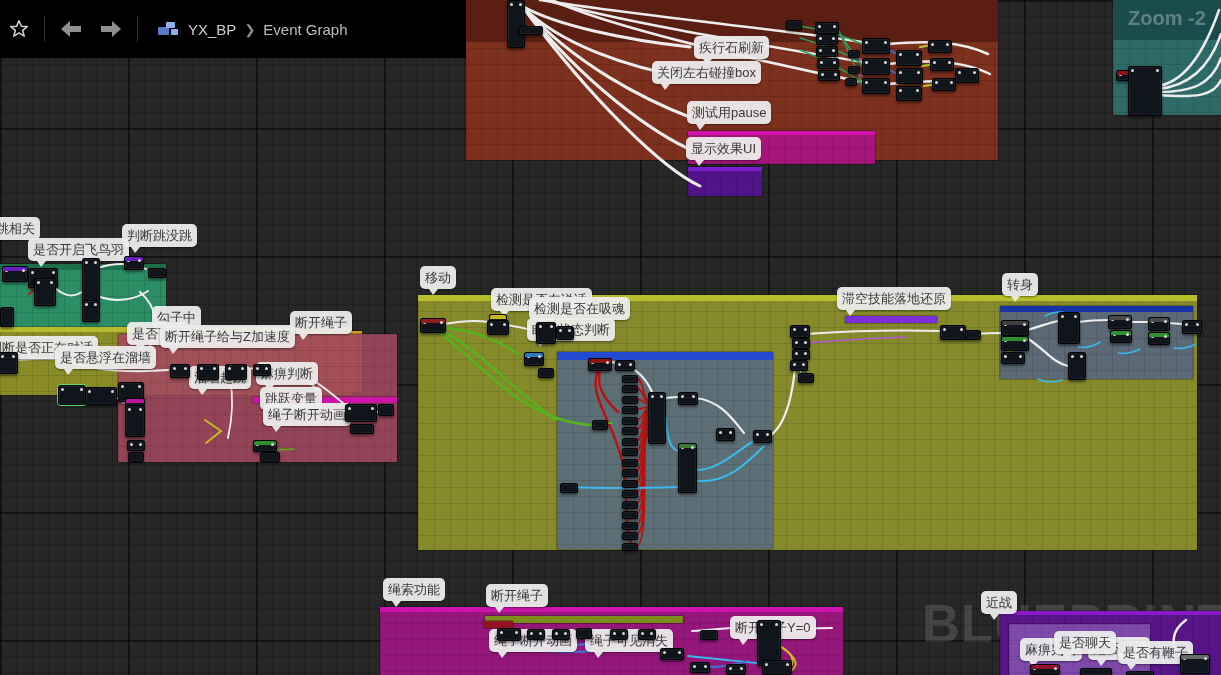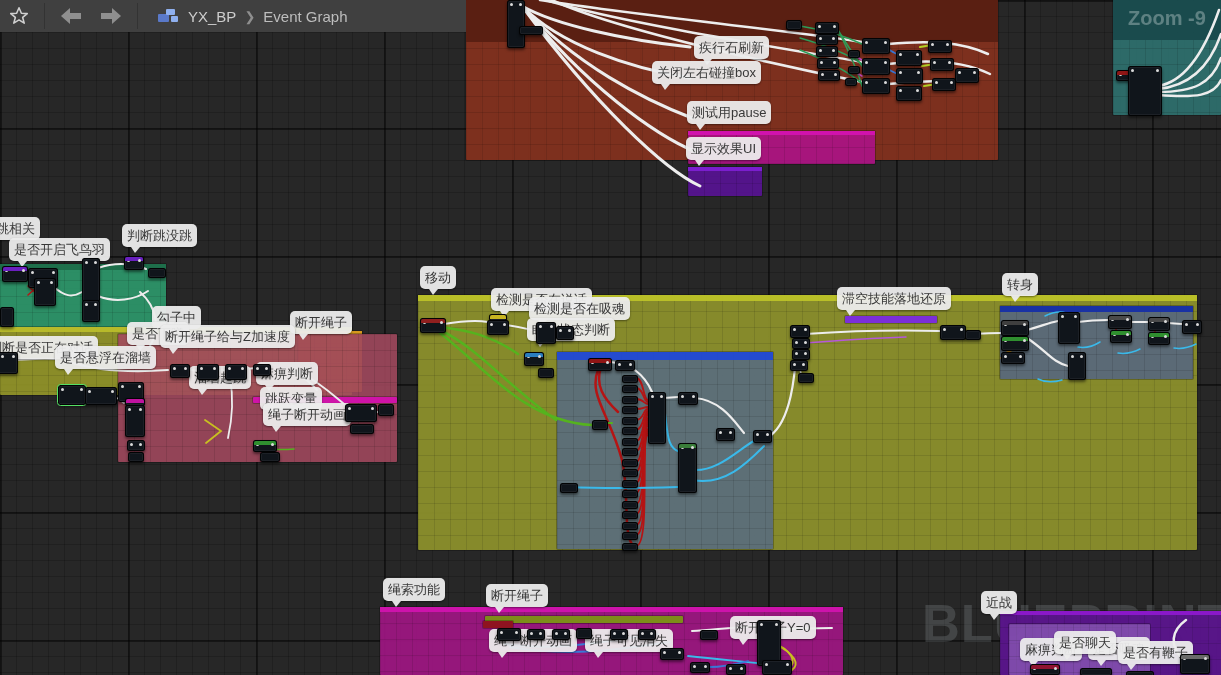--- a/index.html
+++ b/index.html
@@ -34,21 +34,21 @@
     border-left:4px solid transparent;border-right:5px solid transparent;
     border-top:6px solid rgba(236,236,236,.95);}
   
   .node{position:absolute;z-index:5;background:#10151b;border:1px solid rgba(0,0,0,.85);
     border-radius:2.5px;box-shadow:0 2px 3px rgba(0,0,0,.5),inset 0 0 0 1px rgba(255,255,255,.05);}
   .node .hdr{position:absolute;left:0;top:0;right:0;height:4px;border-radius:2px 2px 0 0;}
   .node.p::before{content:"";position:absolute;left:2px;top:2px;width:3px;height:3px;border-radius:50%;background:#dadada;}
   .node.p::after{content:"";position:absolute;right:2px;top:2px;width:3px;height:3px;border-radius:50%;background:#dadada;}
   .node.sel{outline:1px solid #55e065;}
   
-  #toolbar{position:absolute;left:0;top:0;width:466px;height:32px;z-index:10;background:#404040;
+  #toolbar{position:absolute;left:0;top:0;width:466px;height:58px;z-index:10;background:#000000;
     display:flex;align-items:center;color:#c6c6c6;}
   .tbtn{display:flex;align-items:center;justify-content:center;cursor:pointer;}
   .tsep{width:1px;height:26px;background:#333;margin:0 6px;}
   #star-btn{width:38px;}
   .arrow{width:40px;}
   #bp-icon{width:20px;height:16px;position:relative;margin:0 10px 0 14px;}
   #bp-icon i{position:absolute;border-radius:1px;}
   #bp-icon .a{left:0;top:6px;width:11px;height:8px;background:#5a79c9;}
   #bp-icon .b{left:8px;top:1px;width:9px;height:6px;background:#8fb0ef;}
   #bp-icon .c{left:13px;top:8px;width:7px;height:6px;background:#8fb0ef;}
@@ -229,21 +229,21 @@
       <path d="M780,629 L832,628" stroke="#ededed" stroke-width="2" fill="none" stroke-linecap="round"></path>
       <path d="M772,642 C792,650 797,662 789,668" stroke="#c8c020" stroke-width="1.8" fill="none" stroke-linecap="round"></path>
       <path d="M775,644 C795,654 800,664 792,670" stroke="#c8c020" stroke-width="1.8" fill="none" stroke-linecap="round"></path>
       <path d="M710,667 C725,667 736,664 748,661" stroke="#3a78d8" stroke-width="1.8" fill="none" stroke-linecap="round"></path>
       <path d="M1186,620 C1172,630 1168,646 1184,660" stroke="#ededed" stroke-width="2.5" fill="none" stroke-linecap="round"></path>
     </svg>
 
   <div id="bubbles-layer">
       <div class="bubble" style="left: -22px; top: 217px;">起跳相关</div>
       <div class="bubble" style="left: 122px; top: 224px;">判断跳没跳</div>
-      <div class="bubble" style="left: 9px; top: 238px;">是否开启飞鸟羽</div>
+      <div class="bubble" style="left: 28px; top: 238px;">是否开启飞鸟羽</div>
       <div class="bubble" style="left: 152px; top: 306px;">勾子中</div>
       <div class="bubble" style="left: 290px; top: 311px;">断开绳子</div>
       <div class="bubble" style="left: 127px; top: 322px;">是否下蹲</div>
       <div class="bubble" style="left: 160px; top: 325px;">断开绳子给与Z加速度</div>
       <div class="bubble" style="left: -16px; top: 336px;">判断是否正在对话</div>
       <div class="bubble" style="left: 55px; top: 346px;">是否悬浮在溜墙</div>
       <div class="bubble" style="left: 189px; top: 366px;">溜墙起跳</div>
       <div class="bubble" style="left: 256px; top: 362px;">麻痹判断</div>
       <div class="bubble" style="left: 260px; top: 387px;">跳跃变量</div>
       <div class="bubble" style="left: 263px; top: 403px;">绳子断开动画</div>
@@ -443,14 +443,14 @@
     <div id="bp-icon">
         <i class="a"></i>
         <i class="b"></i>
         <i class="c"></i>
       </div>
     <span class="crumb">YX_BP</span>
     <span class="chev">❯</span>
     <span class="crumb" id="graph-name">Event Graph</span>
   </div>
 
-  <div id="zoom-ind">Zoom -9</div>
+  <div id="zoom-ind">Zoom -2</div>
 </div>
 
 </body></html>

